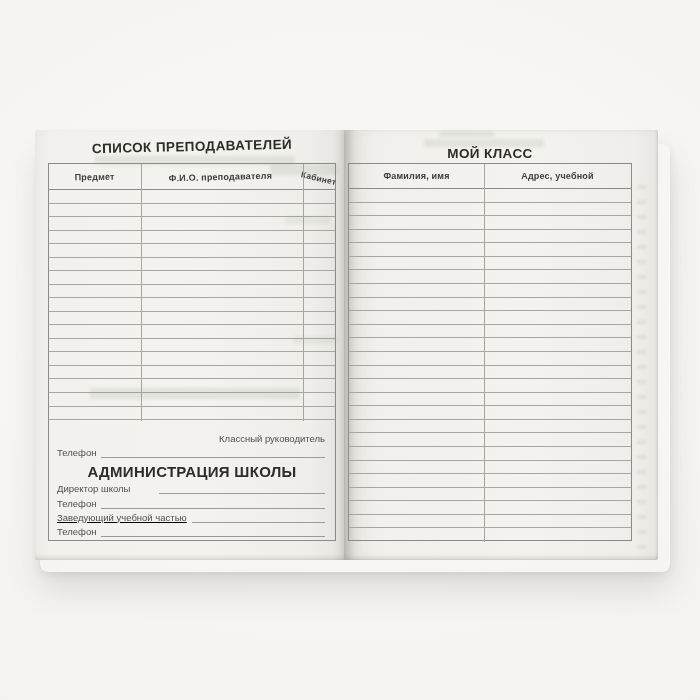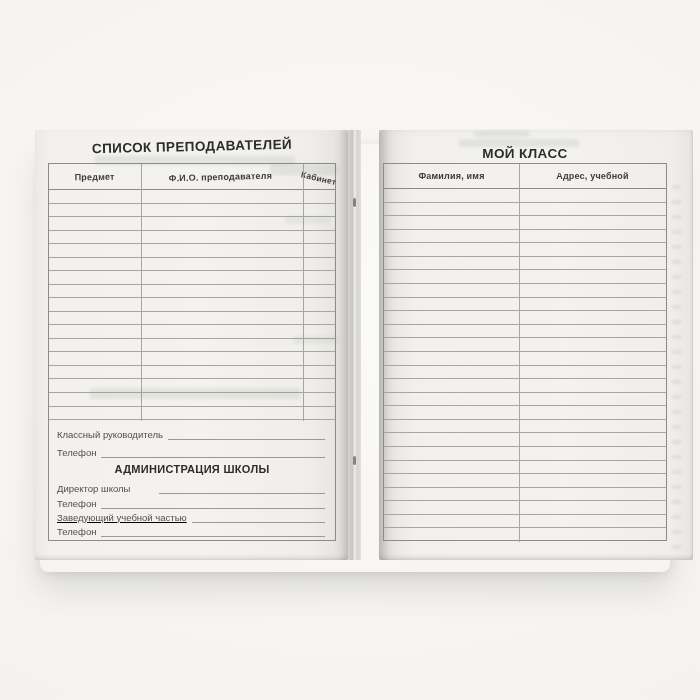--- a/index.html
+++ b/index.html
@@ -16,21 +16,21 @@
 
   .book{position:absolute;left:30px;top:124px;width:650px;height:444px;}
   .book-shadow{position:absolute;left:10px;top:20px;right:10px;bottom:-4px;border-radius:8px;
     box-shadow:0 16px 34px rgba(70,68,62,.16), 0 3px 10px rgba(70,68,62,.10);}
 
   .page{position:absolute;top:6px;width:313px;height:430px;border-radius:2px;}
   .page-left{left:5px;
     background:linear-gradient(90deg,#eceae6 0%,#f2f1ed 5%,#f3f2ee 55%,#efeeea 88%,#e7e5e1 97%,#dcdbd7 100%);
     box-shadow:inset -9px 0 12px -6px rgba(80,78,74,.28), inset 0 -4px 5px -3px rgba(80,78,74,.22),
                inset 0 4px 6px -4px rgba(255,255,255,.55);}
-  .page-right{left:349px;width:314px;
+  .page-right{left:314px;width:314px;
     background:linear-gradient(90deg,#d9d7d3 0%,#e9e7e3 3.5%,#f1f0ec 11%,#f3f2ee 60%,#efeeea 93%,#e8e6e2 100%);
     box-shadow:inset 11px 0 14px -7px rgba(80,78,74,.30), inset 0 -4px 5px -3px rgba(80,78,74,.22),
                inset -2px 0 3px -1px rgba(120,118,112,.25), inset 0 4px 6px -4px rgba(255,255,255,.5);}
 
   .spine{position:absolute;left:318px;top:6px;width:13px;height:430px;
     background:linear-gradient(90deg,#d7d5d1 0%,#c7c6c2 35%,#efeeea 52%,#d4d3cf 70%,#e2e0dc 100%);}
   .staple{position:absolute;left:5px;width:3px;height:9px;background:#84837f;border-radius:1.5px;
     box-shadow:0 1px 1px rgba(255,255,255,.6);}
   .staple-top{top:68px;} .staple-bottom{top:326px;}
 
@@ -62,23 +62,23 @@
   .rows-right .trow:last-child{border-bottom:none;}
 
   .vl{position:absolute;width:1px;background:var(--grid,#a7a6a1);top:0;}
   .vl-left-1{left:92px;height:257px;}
   .vl-left-2{left:254px;height:257px;}
   .vl-right{left:135px;height:378px;}
 
   .field{position:absolute;left:8px;right:10px;height:13px;display:flex;align-items:flex-end;}
   .field .flabel{font-size:9.5px;line-height:1;color:var(--label,#504e4a);white-space:nowrap;padding-bottom:1px;}
   .field .fill{flex:1;margin-left:5px;border-bottom:1px solid var(--fillline,#9b9a95);height:1px;}
-  .f-ruk{top:263px;} .f-tel1{top:281px;} .f-dir{top:317px;gap:24px;} .f-tel2{top:332px;}
+  .f-ruk{top:270px;flex-direction:column;} .f-tel1{top:281px;} .f-dir{top:317px;gap:24px;} .f-tel2{top:332px;}
   .f-zav{top:346px;text-decoration:underline;} .f-tel3{top:360px;}
-  .admin-heading{position:absolute;left:0;right:0;top:299px;text-align:center;font-size:11px;
+  .admin-heading{position:absolute;left:0;right:0;top:299px;text-align:center;font-size:15px;
     font-weight:bold;color:var(--ink,#2e2c29);letter-spacing:.3px;}
 
   .ghost{position:absolute;background:rgba(134,148,134,.15);filter:blur(1.6px);border-radius:2px;}
   .ghost-col{background:repeating-linear-gradient(180deg,rgba(130,145,130,.13) 0 4px,transparent 4px 15px);
     filter:blur(1px);}
 </style>
 </head>
 <body>
 
 <div class="scene">

